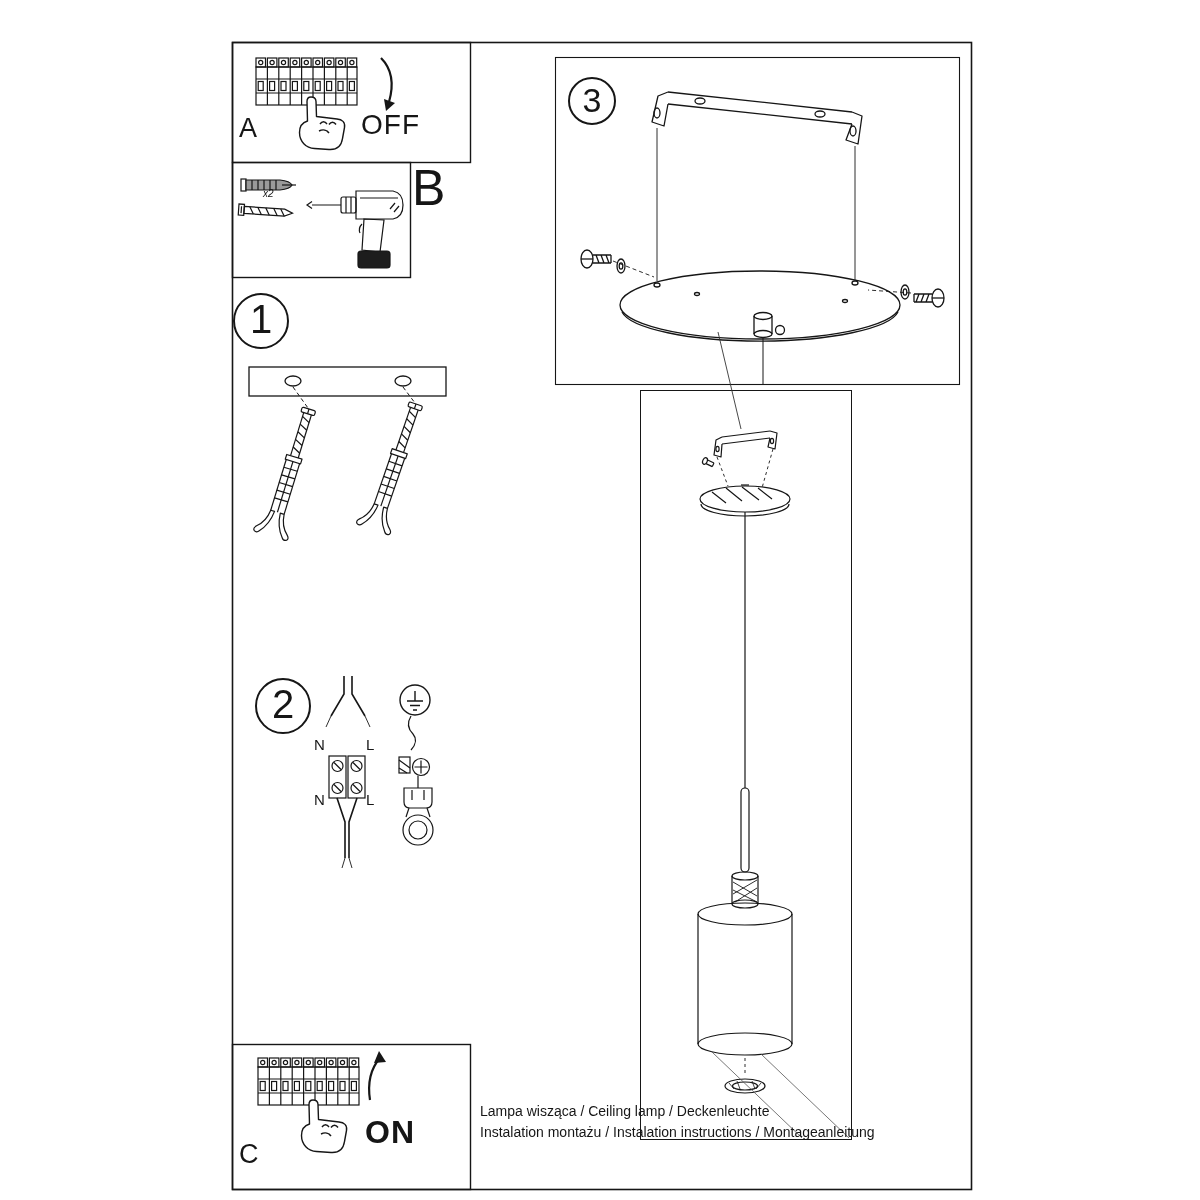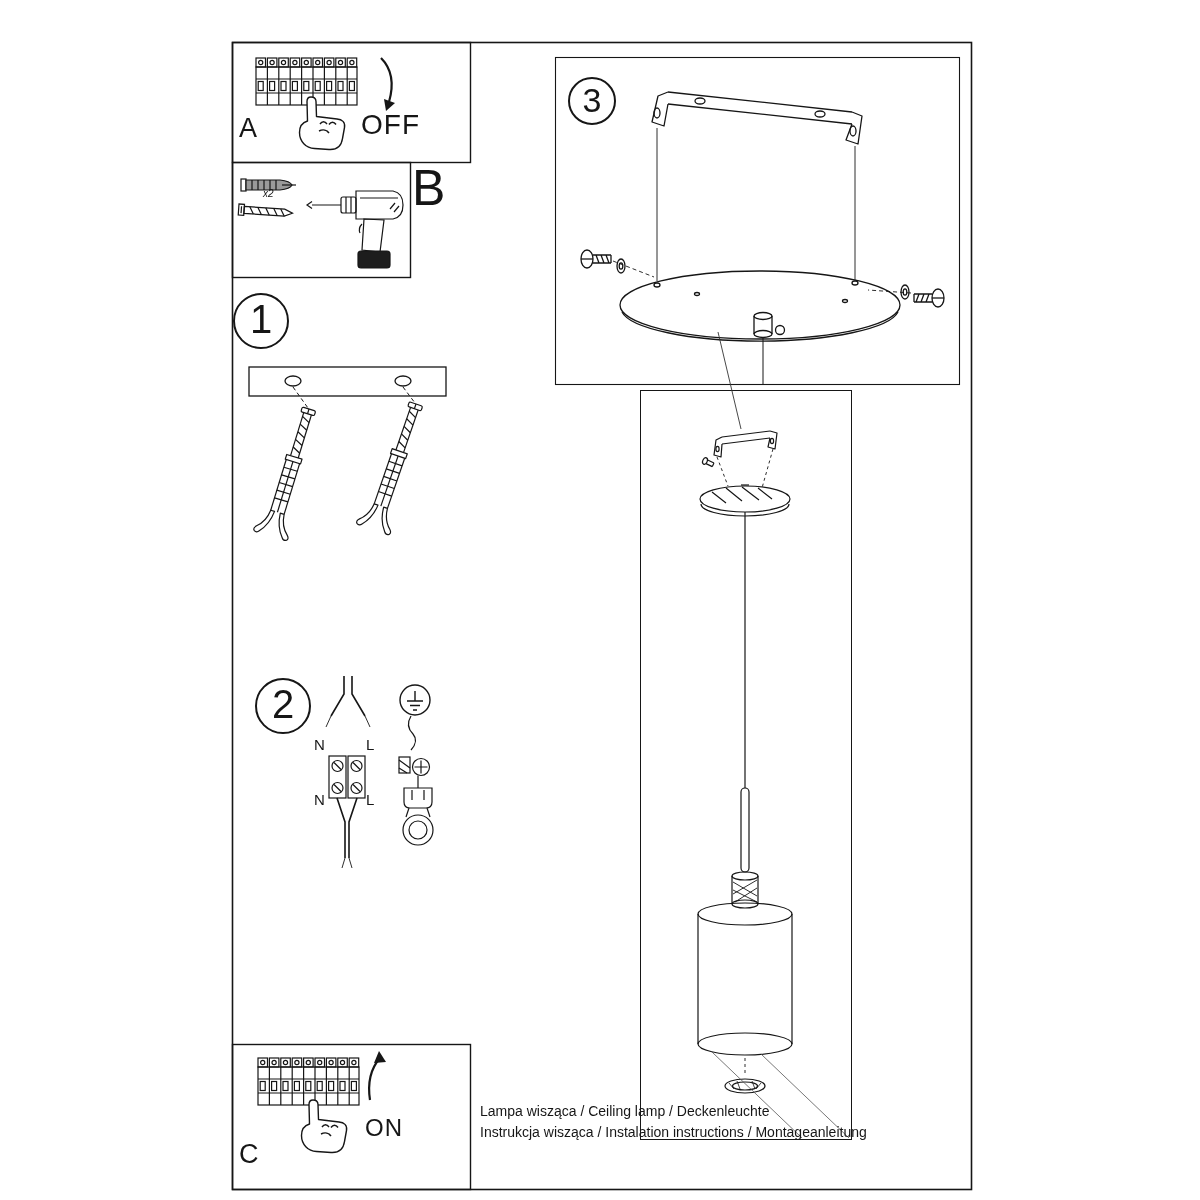--- a/index.html
+++ b/index.html
@@ -16,21 +16,21 @@
   .lbl-x2  { left:263px; top:189px; font-size:10px;font-style:italic; }
   .badge   { transform:translate(-50%,-54%); }
   .lbl-1   { left:261px; top:321px; font-size:40px; }
   .lbl-2   { left:283px; top:706px; font-size:40px; }
   .lbl-3   { left:592px; top:101px; font-size:34px; }
   .lbl-ntop { left:314px; top:737px; font-size:15px; }
   .lbl-ltop { left:366px; top:737px; font-size:15px; }
   .lbl-nbot { left:314px; top:792px; font-size:15px; }
   .lbl-lbot { left:366px; top:792px; font-size:15px; }
   .lbl-c   { left:239px; top:1141px; font-size:27px; }
-  .lbl-on  { left:365px; top:1116px; font-size:24px; letter-spacing:1px; }
+  .lbl-on  { left:365px; top:1116px; font-size:32px; letter-spacing:1px;font-weight:bold; }
   .lbl-f1  { left:480px; top:1125px; font-size:14px; }
   .lbl-f2  { left:480px; top:1104px; font-size:14px; }
 </style>
 </head>
 <body>
 
 <div class="page">
 
   <svg class="art" viewBox="0 0 1200 1200">
     <defs>
@@ -291,15 +291,15 @@
   <div class="label lbl-x2">x2</div>
   <div class="label badge lbl-1">1</div>
   <div class="label badge lbl-2">2</div>
   <div class="label badge lbl-3">3</div>
   <div class="label lbl-ntop">N</div>
   <div class="label lbl-ltop">L</div>
   <div class="label lbl-nbot">N</div>
   <div class="label lbl-lbot">L</div>
   <div class="label lbl-c">C</div>
   <div class="label lbl-on">ON</div>
-  <div class="label lbl-f1">Instrukcja wisząca / Instalation instructions / Montageanleitung</div>
+  <div class="label lbl-f1">Instalation montażu / Instalation instructions / Montageanleitung</div>
   <div class="label lbl-f2">Lampa wisząca / Ceiling lamp / Deckenleuchte</div>
 </div>
 
 </body></html>

